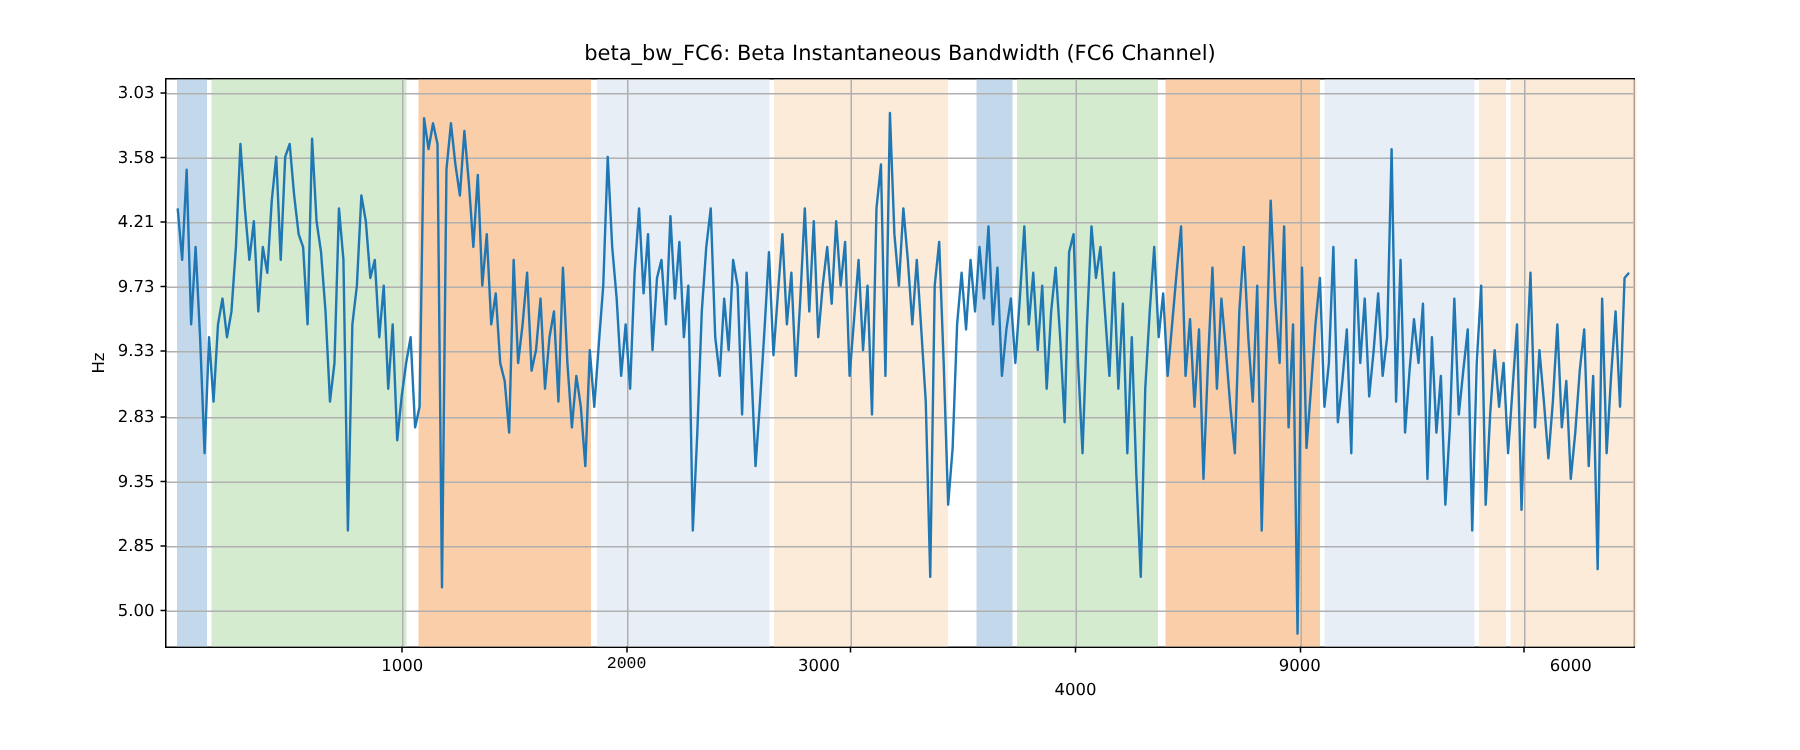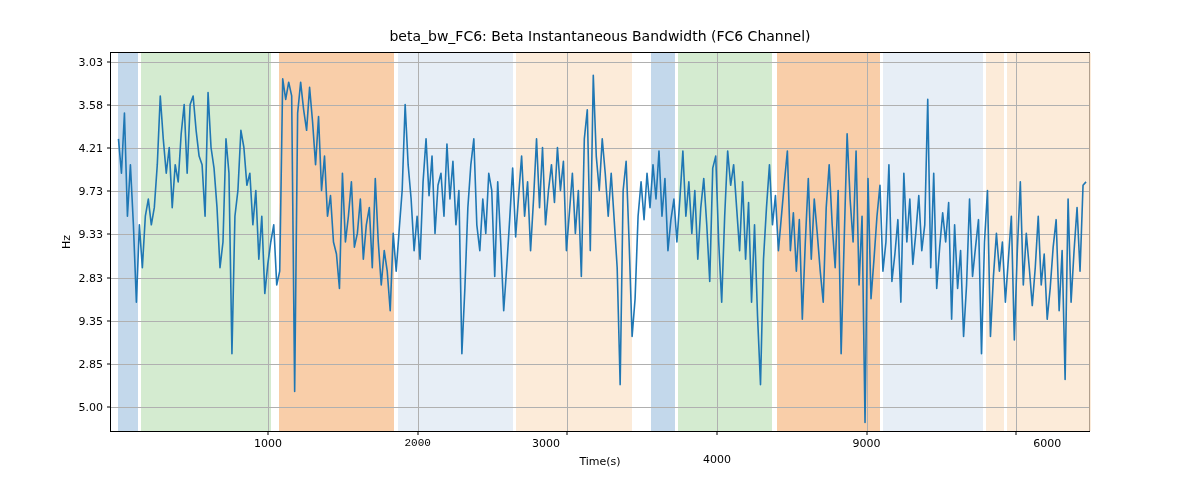--- a/index.html
+++ b/index.html
@@ -139,21 +139,20 @@
       </div>
 
     <svg class="linelayer" preserveAspectRatio="none" viewBox="0 0 980 380">
       <path class="series-path" d="M7.48,86.36 L10.47,120.91 L13.47,60.45 L16.46,164.09 L19.45,112.27 L22.44,172.73 L25.44,250.45 L28.43,172.73 L31.42,215.91 L34.41,164.09 L37.40,146.82 L40.40,172.73 L43.39,155.45 L46.38,112.27 L49.37,43.18 L52.37,86.36 L55.36,120.91 L58.35,95.00 L61.34,155.45 L64.34,112.27 L67.33,129.55 L70.32,81.18 L73.31,51.82 L76.31,120.91 L79.30,51.82 L82.29,43.18 L85.28,77.73 L88.27,103.64 L91.27,112.27 L94.26,164.09 L97.25,39.73 L100.24,95.00 L103.24,115.73 L106.23,155.45 L109.22,215.91 L112.21,190.00 L115.21,86.36 L118.20,120.91 L121.19,302.27 L124.18,164.09 L127.18,138.18 L130.17,77.73 L133.16,95.00 L136.15,133.00 L139.15,120.91 L142.14,172.73 L145.13,138.18 L148.12,207.27 L151.11,164.09 L154.11,241.82 L157.10,212.45 L160.09,190.00 L163.08,172.73 L166.08,233.18 L169.07,219.36 L172.06,25.91 L175.05,46.64 L178.05,29.36 L181.04,43.18 L184.03,340.27 L187.02,60.45 L190.02,29.36 L193.01,57.00 L196.00,77.73 L198.99,34.55 L201.98,69.09 L204.98,112.27 L207.97,63.91 L210.96,138.18 L213.95,103.64 L216.95,164.09 L219.94,143.36 L222.93,190.00 L225.92,202.09 L228.92,236.64 L231.91,120.91 L234.90,190.00 L237.89,164.09 L240.89,129.55 L243.88,195.18 L246.87,181.36 L249.86,146.82 L252.85,207.27 L255.85,172.73 L258.84,155.45 L261.83,215.91 L264.82,126.09 L267.82,190.00 L270.81,233.18 L273.80,198.64 L276.79,219.36 L279.79,259.09 L282.78,181.36 L285.77,219.36 L288.76,177.91 L291.76,138.18 L294.75,51.82 L297.74,112.27 L300.73,146.82 L303.73,198.64 L306.72,164.09 L309.71,207.27 L312.70,129.55 L315.69,86.36 L318.69,143.36 L321.68,103.64 L324.67,181.36 L327.66,133.00 L330.66,120.91 L333.65,164.09 L336.64,91.55 L339.63,146.82 L342.63,108.82 L345.62,172.73 L348.61,138.18 L351.60,302.27 L354.60,236.64 L357.59,155.45 L360.58,112.27 L363.57,86.36 L366.56,172.73 L369.56,198.64 L372.55,146.82 L375.54,181.36 L378.53,120.91 L381.53,138.18 L384.52,224.55 L387.51,129.55 L390.50,190.00 L393.50,259.09 L396.49,215.91 L399.48,167.55 L402.47,115.73 L405.47,184.82 L408.46,143.36 L411.45,103.64 L414.44,164.09 L417.44,129.55 L420.43,198.64 L423.42,146.82 L426.41,86.36 L429.40,155.45 L432.40,95.00 L435.39,172.73 L438.38,138.18 L441.37,112.27 L444.37,150.27 L447.36,95.00 L450.35,138.18 L453.34,108.82 L456.34,198.64 L459.33,160.64 L462.32,120.91 L465.31,181.36 L468.31,138.18 L471.30,224.55 L474.29,86.36 L477.28,57.00 L480.27,198.64 L483.27,22.45 L486.26,103.64 L489.25,138.18 L492.24,86.36 L495.24,120.91 L498.23,164.09 L501.22,120.91 L504.21,167.55 L507.21,215.91 L510.20,333.36 L513.19,138.18 L516.18,108.82 L519.18,190.00 L522.17,285.00 L525.16,247.00 L528.15,164.09 L531.15,129.55 L534.14,167.55 L537.13,120.91 L540.12,155.45 L543.11,112.27 L546.11,146.82 L549.10,98.45 L552.09,164.09 L555.08,126.09 L558.08,198.64 L561.07,167.55 L564.06,146.82 L567.05,190.00 L570.05,146.82 L573.04,98.45 L576.03,164.09 L579.02,129.55 L582.02,181.36 L585.01,138.18 L588.00,207.27 L590.99,155.45 L593.98,126.09 L596.98,172.73 L599.97,229.73 L602.96,115.73 L605.95,103.64 L608.95,190.00 L611.94,250.45 L614.93,164.09 L617.92,98.45 L620.92,133.00 L623.91,112.27 L626.90,155.45 L629.89,198.64 L632.89,129.55 L635.88,207.27 L638.87,150.27 L641.86,250.45 L644.85,172.73 L647.85,264.27 L650.84,333.36 L653.83,207.27 L656.82,155.45 L659.82,112.27 L662.81,172.73 L665.80,143.36 L668.79,198.64 L671.79,164.09 L674.78,129.55 L677.77,98.45 L680.76,198.64 L683.76,160.64 L686.75,219.36 L689.74,167.55 L692.73,267.73 L695.73,190.00 L698.72,126.09 L701.71,207.27 L704.70,146.82 L707.69,181.36 L710.69,219.36 L713.68,250.45 L716.67,155.45 L719.66,112.27 L722.66,172.73 L725.65,215.91 L728.64,138.18 L731.63,302.27 L734.63,190.00 L737.62,81.18 L740.61,146.82 L743.60,190.00 L746.60,98.45 L749.59,233.18 L752.58,164.09 L755.57,371.36 L758.56,126.09 L761.56,247.00 L764.55,207.27 L767.54,164.09 L770.53,133.00 L773.53,219.36 L776.52,190.00 L779.51,112.27 L782.50,229.73 L785.50,202.09 L788.49,167.55 L791.48,250.45 L794.47,120.91 L797.47,190.00 L800.46,146.82 L803.45,212.45 L806.44,181.36 L809.44,143.36 L812.43,198.64 L815.42,172.73 L818.41,46.64 L821.40,215.91 L824.40,120.91 L827.39,236.64 L830.38,195.18 L833.37,160.64 L836.37,190.00 L839.36,150.27 L842.35,267.73 L845.34,172.73 L848.34,236.64 L851.33,198.64 L854.32,285.00 L857.31,233.18 L860.31,146.82 L863.30,224.55 L866.29,195.18 L869.28,167.55 L872.27,302.27 L875.27,190.00 L878.26,138.18 L881.25,285.00 L884.24,224.55 L887.24,181.36 L890.23,219.36 L893.22,190.00 L896.21,250.45 L899.21,207.27 L902.20,164.09 L905.19,288.45 L908.18,198.64 L911.18,129.55 L914.17,233.18 L917.16,181.36 L920.15,215.91 L923.15,253.91 L926.14,215.91 L929.13,164.09 L932.12,233.18 L935.11,202.09 L938.11,267.73 L941.10,236.64 L944.09,195.18 L947.08,167.55 L950.08,259.09 L953.07,198.64 L956.06,328.18 L959.05,146.82 L962.05,250.45 L965.04,198.64 L968.03,155.45 L971.02,219.36 L974.02,133.00 L977.01,129.55 " style="stroke: rgb(31, 119, 180);"></path>
     </svg>
 
     <div class="yticks"></div>
     <div class="xticks"></div>
 
     <div class="ylabel">Hz</div>
-    <div class="xlabel">Time(s)</div>
   <div class="tickmark-y" style="top: 354.091px;"></div>
       <div class="tick-y" style="top: 354.091px;">5.00</div>
       <div class="tickmark-y" style="top: 310.909px;"></div>
       <div class="tick-y" style="top: 310.909px;">2.85</div>
       <div class="tickmark-y" style="top: 267.727px;"></div>
       <div class="tick-y" style="top: 267.727px;">9.35</div>
       <div class="tickmark-y" style="top: 224.545px;"></div>
       <div class="tick-y" style="top: 224.545px;">2.83</div>
       <div class="tickmark-y" style="top: 181.364px;"></div>
       <div class="tick-y" style="top: 181.364px;">9.33</div>

